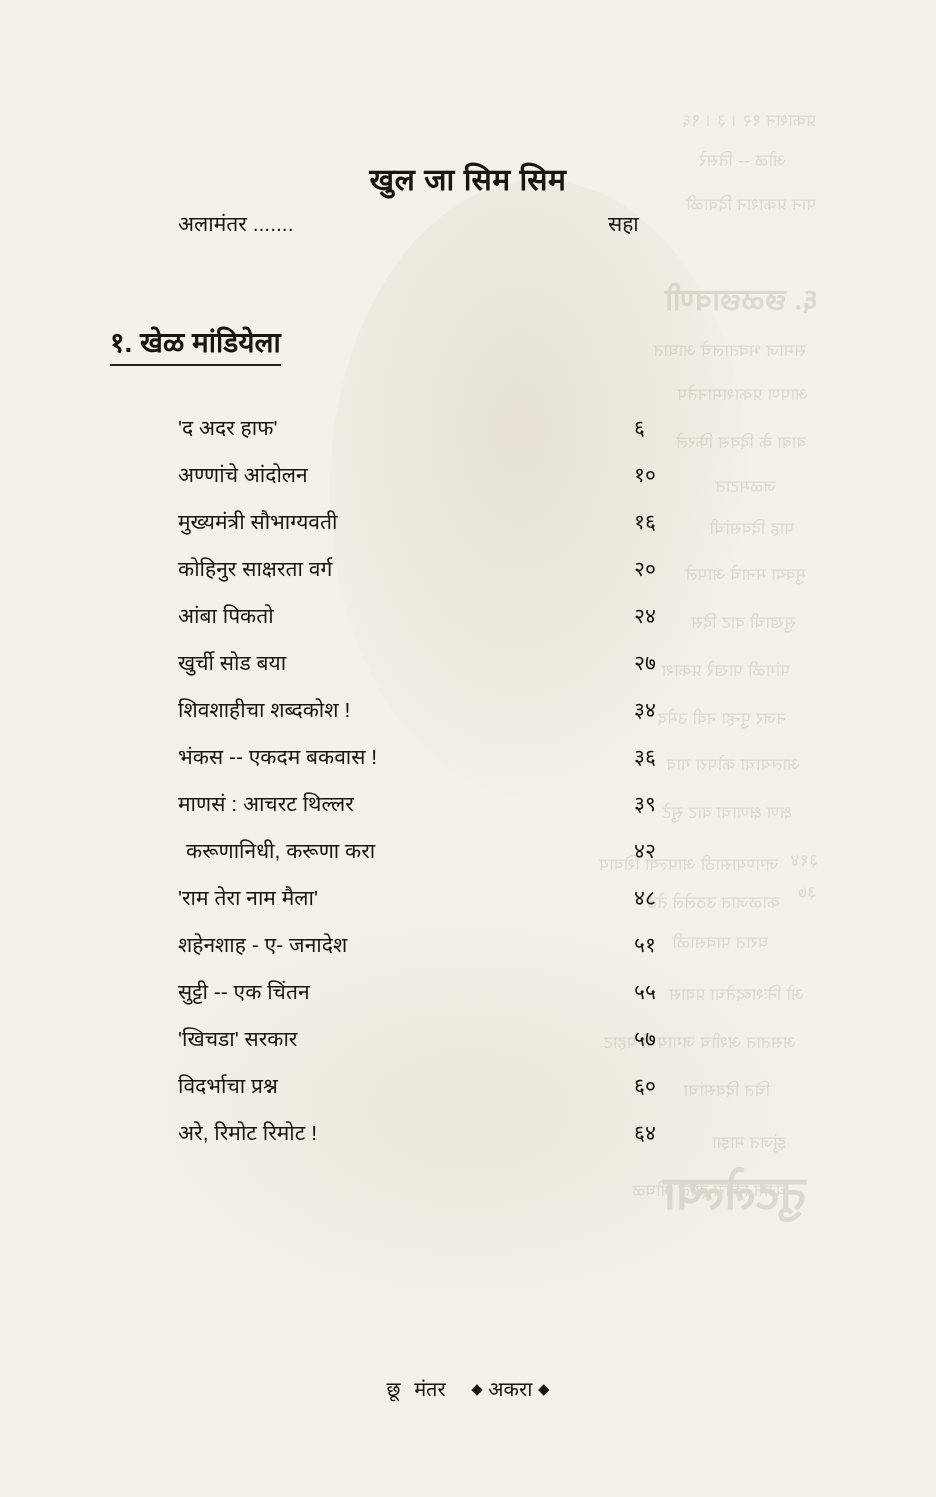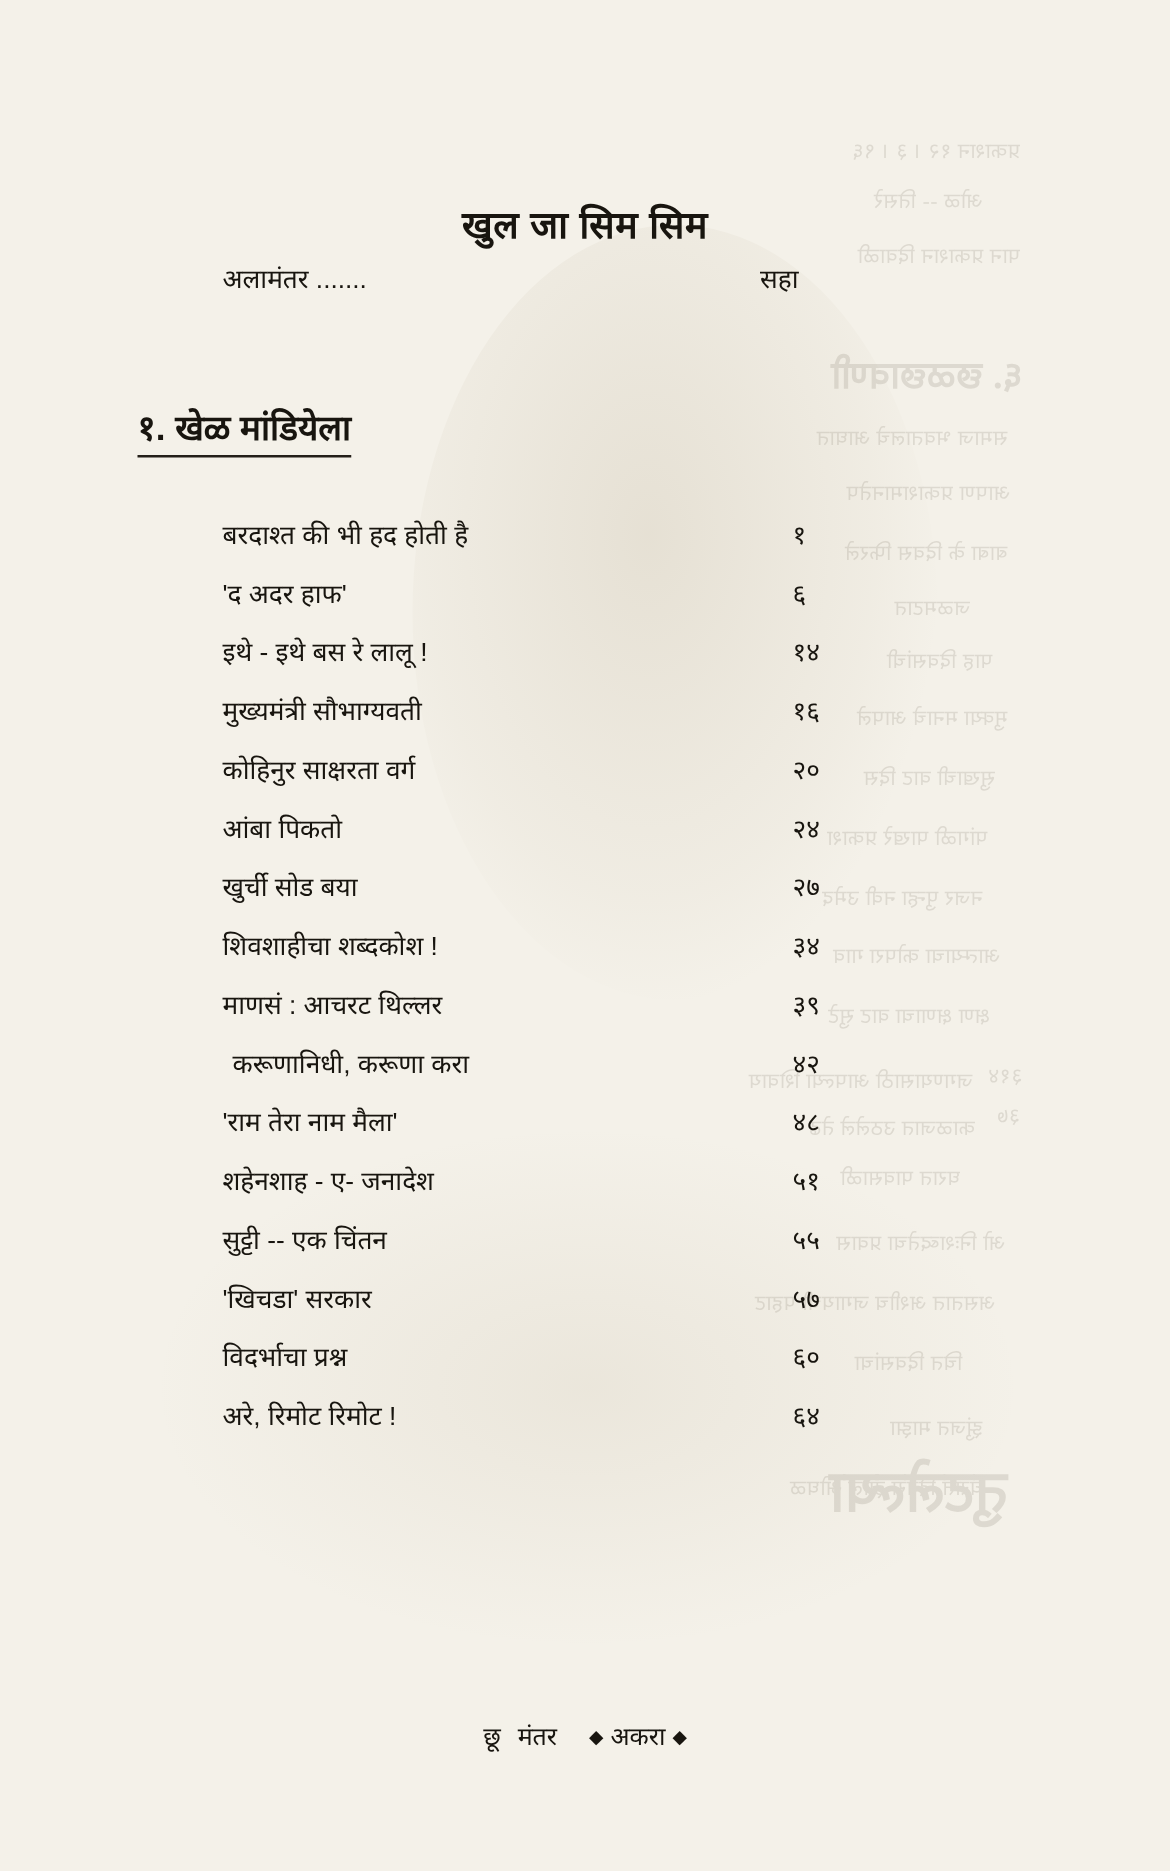--- a/index.html
+++ b/index.html
@@ -191,50 +191,50 @@
     <div class="prelim-row">
       <span>अलामंतर .......</span>
       <span class="pno">सहा</span>
     </div>
   </div>
 
   <div class="section-head">१. खेळ मांडियेला</div>
 
   <div class="toc">
     <div class="toc-row">
-      <span class="t-title">बरदाश्त की भी हद होती है</span>
-      <span class="t-page">१</span>
-    </div>
-    <div class="toc-row">
       <span class="t-title">'द अदर  हाफ'</span>
       <span class="t-page">६</span>
     </div>
     <div class="toc-row">
-      <span class="t-title">इथे - इथे बस रे लालू !</span>
-      <span class="t-page">१४</span>
+      <span class="t-title">अण्णांचे आंदोलन</span>
+      <span class="t-page">१०</span>
     </div>
     <div class="toc-row">
       <span class="t-title">मुख्यमंत्री सौभाग्यवती</span>
       <span class="t-page">१६</span>
     </div>
     <div class="toc-row">
       <span class="t-title">कोहिनुर साक्षरता वर्ग</span>
       <span class="t-page">२०</span>
     </div>
     <div class="toc-row">
       <span class="t-title">आंबा पिकतो</span>
       <span class="t-page">२४</span>
     </div>
     <div class="toc-row">
       <span class="t-title">खुर्ची सोड बया</span>
       <span class="t-page">२७</span>
     </div>
     <div class="toc-row">
       <span class="t-title">शिवशाहीचा शब्दकोश !</span>
       <span class="t-page">३४</span>
+    </div>
+    <div class="toc-row">
+      <span class="t-title">भंकस -- एकदम बकवास !</span>
+      <span class="t-page">३६</span>
     </div>
     <div class="toc-row">
       <span class="t-title">माणसं : आचरट थिल्लर</span>
       <span class="t-page">३९</span>
     </div>
     <div class="toc-row indent">
       <span class="t-title">करूणानिधी, करूणा करा</span>
       <span class="t-page">४२</span>
     </div>
     <div class="toc-row">

